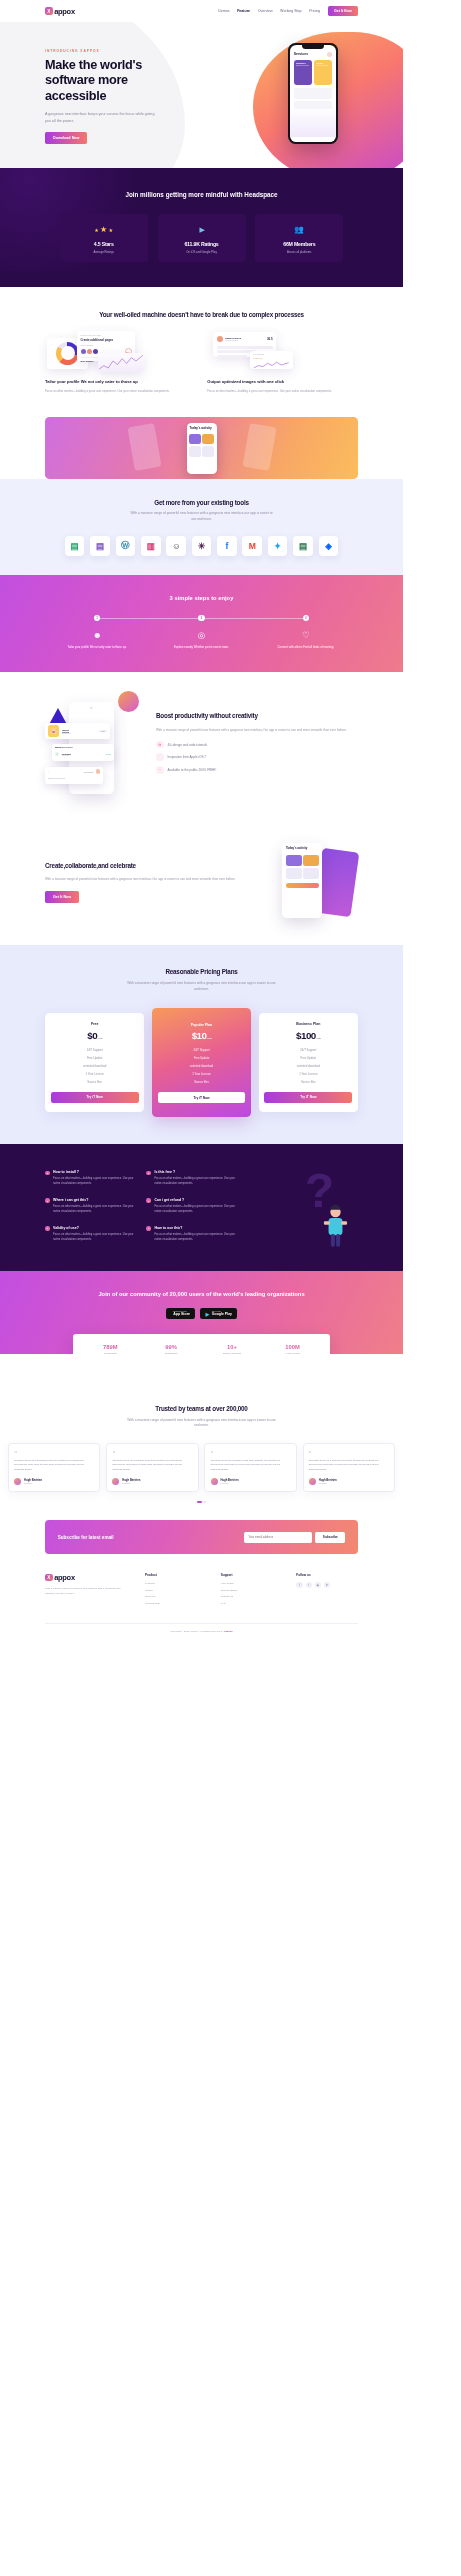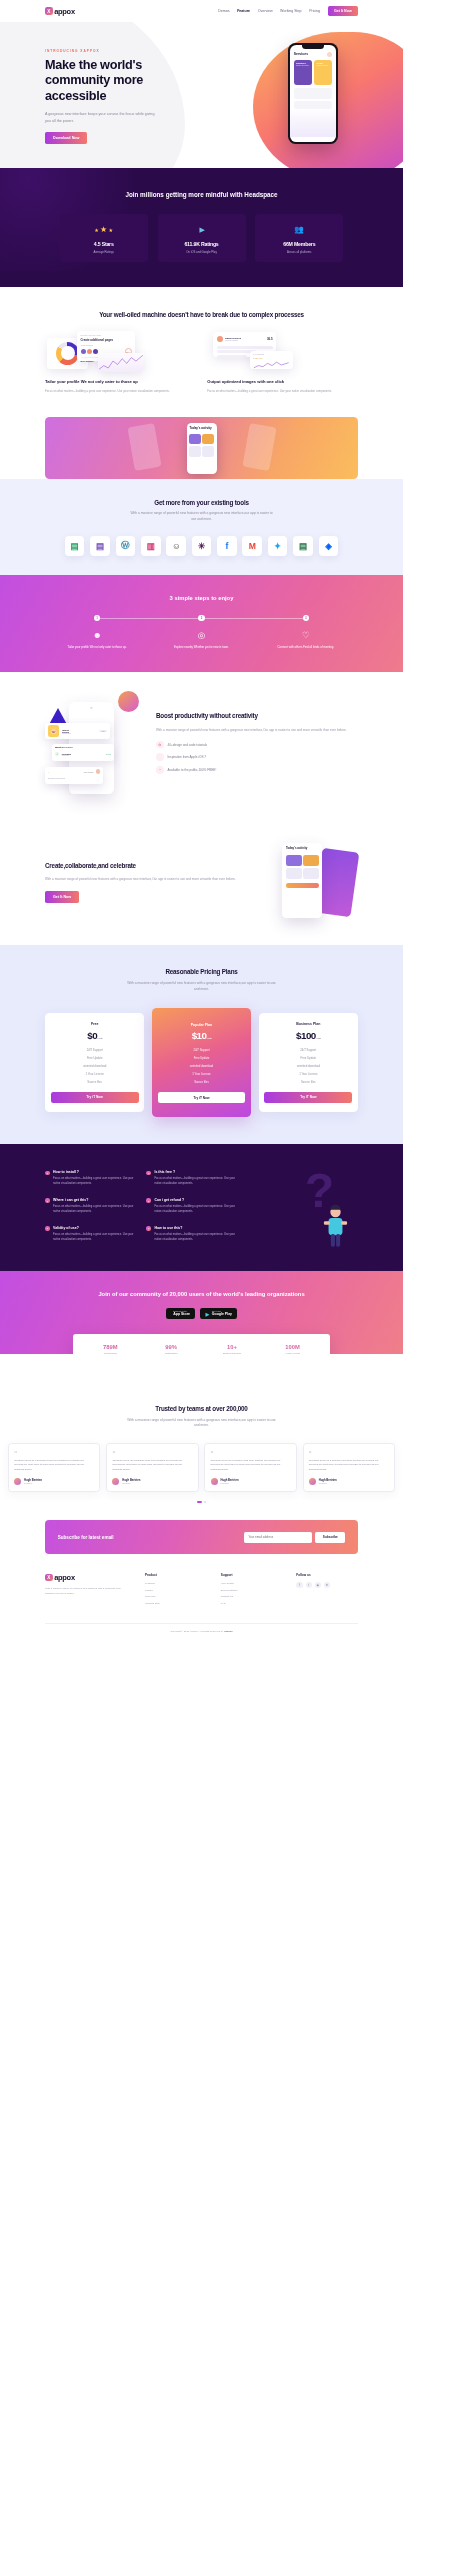--- a/index.html
+++ b/index.html
@@ -276,21 +276,21 @@
     <a href="#">Pricing</a>
     <button class="btn-cta">Get It Now</button>
   </div>
 </div>
 
 <div class="hero">
   <div class="hero-blob"></div>
   <div class="hero-orange"></div>
   <div class="hero-inner">
     <div class="eyebrow">INTRODUCING XAPPOX</div>
-    <div class="hero-h1">Make the world's community more accessible</div>
+    <div class="hero-h1">Make the world's software more accessible</div>
     <div class="hero-p">A gorgeous new interface keeps your canvas the focus while giving you all the power.</div>
     <button class="btn-dl">Download Now</button>
   </div>
   <div class="phone">
     <div class="phone-scr">
       <div class="notch"></div>
       <div class="ph-pad">
         <div class="ph-title">Services</div>
         <div class="ph-av"></div>
         <div class="ph-cards">

